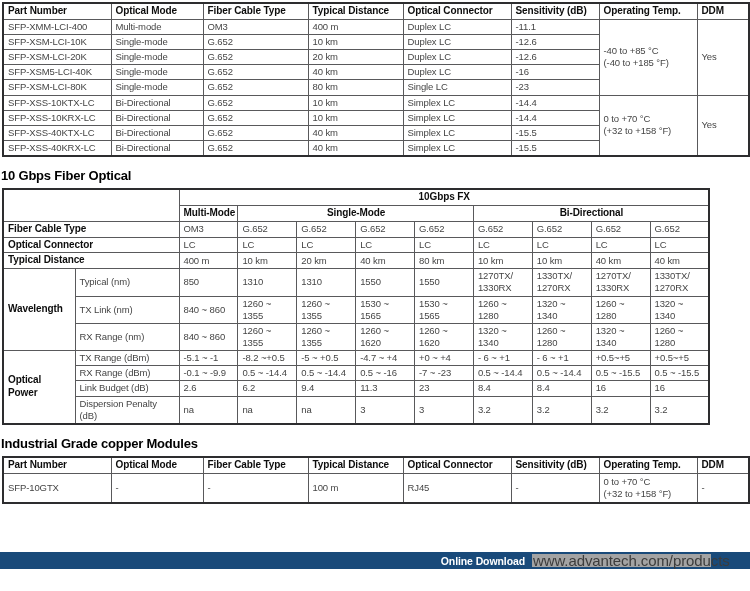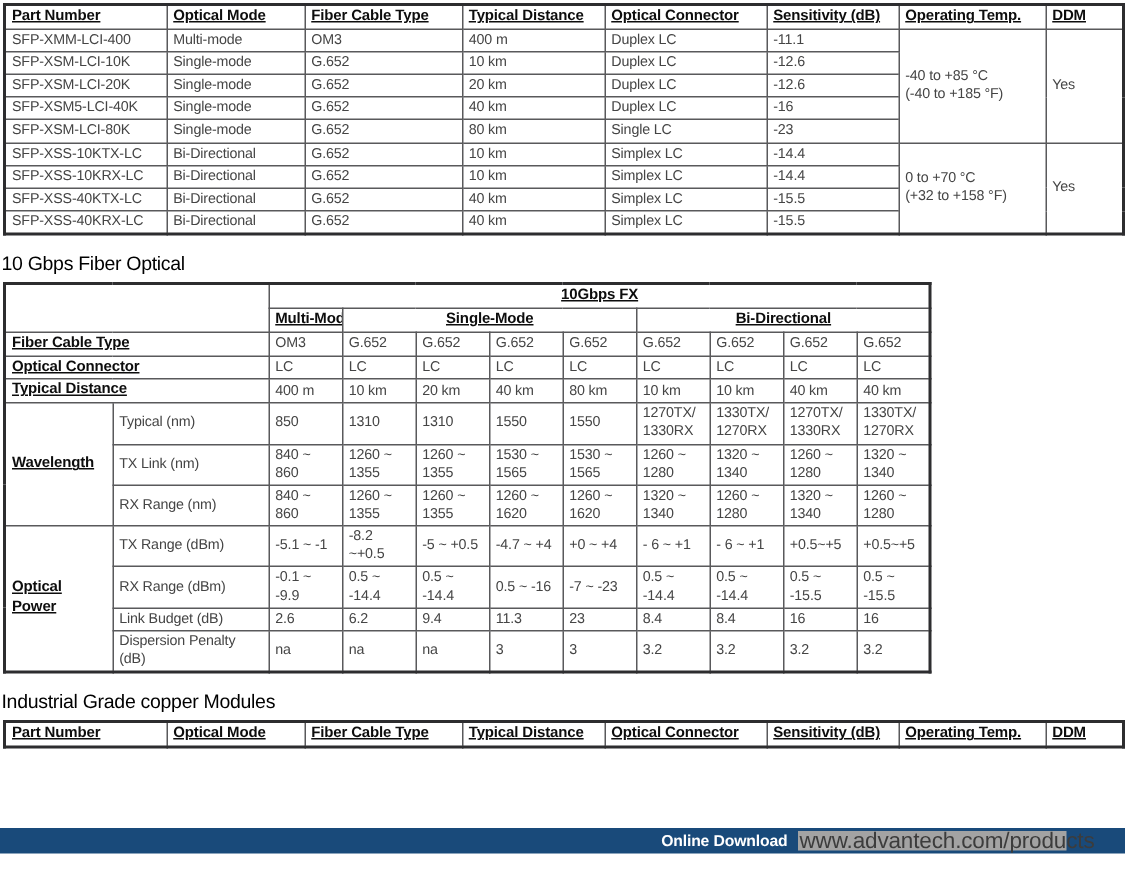--- a/index.html
+++ b/index.html
@@ -2,35 +2,35 @@
 <html><head>
 <meta charset="utf-8">
 <style>
   html,body{margin:0;padding:0;}
   body{
     width:750px;height:591px;position:relative;background:#ffffff;
     font-family:"Liberation Sans",sans-serif;color:#454545;
     letter-spacing:-0.1px;overflow:hidden;
   }
   .tbl{
-    border-collapse:collapse;table-layout:fixed;width:619px;margin-left:2px;
+    border-collapse:collapse;table-layout:fixed;width:708px;margin-left:2px;
     border:2px solid #2d2d2f;
   }
   .tbl th,.tbl td{
     border:1px solid #59595b;
     font-size:9.5px;font-weight:normal;text-align:left;vertical-align:middle;
     padding:1px 3px 1px 4px;line-height:1.28;color:#454545;
     overflow:hidden;white-space:nowrap;
   }
-  .tbl th{color:#0d0d0d;font-weight:bold;font-size:10px;text-decoration:underline;}
+  .tbl th{color:#0d0d0d;font-weight:bold;font-size:10px;}
   .tbl .center{text-align:center;}
   .tbl .multiline{white-space:pre-line;}
   #t1{margin-top:2px;}
   .section-title{
-    font-size:13px;font-weight:normal;color:#000;margin:11px 0 5px 1px;
+    font-size:13px;font-weight:bold;color:#000;margin:11px 0 5px 1px;
     letter-spacing:-0.2px;
   }
   #t2 td{white-space:pre-line;}
   #t3 td,#t3 th{height:26px;}
   #t3 tr.hdr th{height:13px;}
   .footer-bar{
     position:absolute;left:0;top:552px;width:750px;height:17px;
     display:flex;align-items:center;justify-content:flex-end;
   }
   .footer-label{
@@ -322,20 +322,31 @@
       <tr class="hdr">
         <th>Part Number</th>
         <th>Optical Mode</th>
         <th>Fiber Cable Type</th>
         <th>Typical Distance</th>
         <th>Optical Connector</th>
         <th>Sensitivity (dB)</th>
         <th>Operating Temp.</th>
         <th>DDM</th>
       </tr>
+      <tr>
+        <td class="multiline">SFP-10GTX</td>
+        <td class="multiline">-</td>
+        <td class="multiline">-</td>
+        <td class="multiline">100 m</td>
+        <td class="multiline">RJ45</td>
+        <td class="multiline">-</td>
+        <td class="multiline">0 to +70 °C
+(+32 to +158 °F)</td>
+        <td class="multiline">-</td>
+      </tr>
     </tbody>
 </table>
 
 <div class="footer-bar" style="background: rgb(25, 74, 122);">
   <span class="footer-label">Online Download</span>
   <div class="footer-urlbox">www.advantech.com/products</div>
   <div class="footer-spacer"></div>
 </div>
 
 </body></html>

